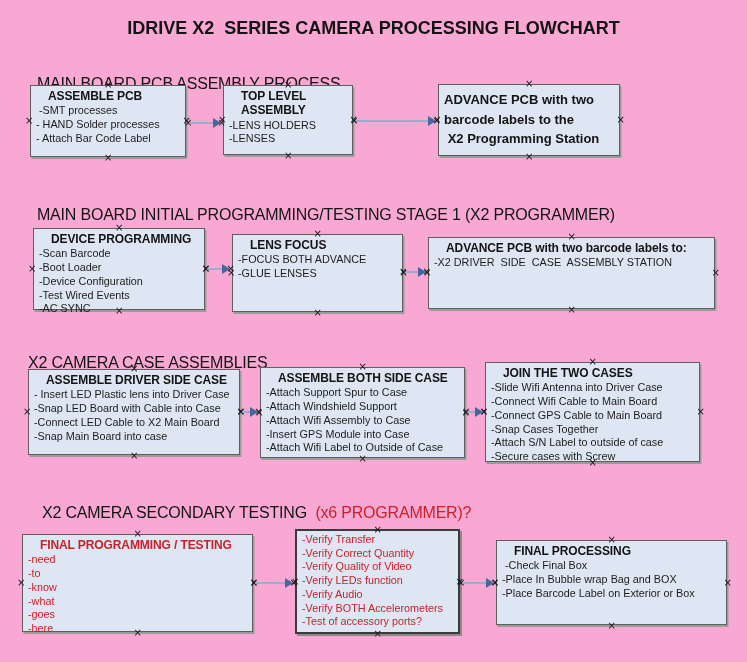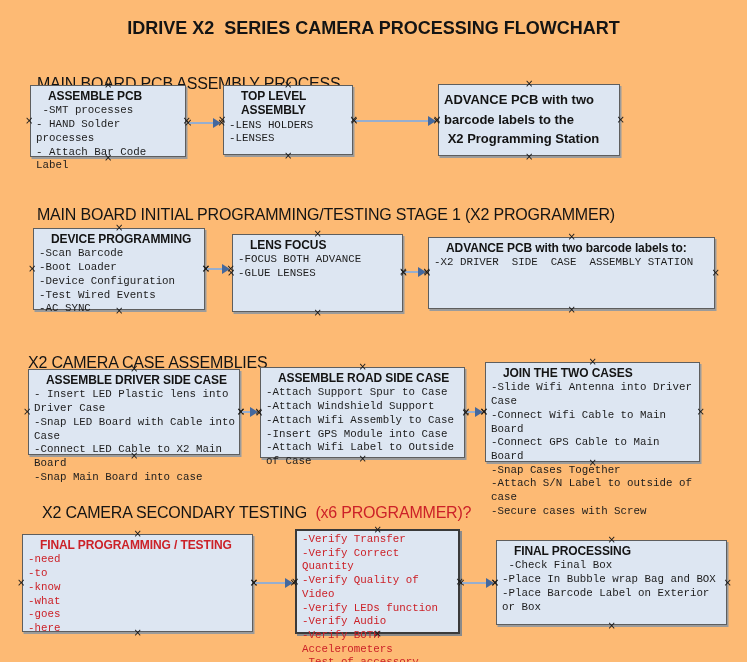--- a/index.html
+++ b/index.html
@@ -1,18 +1,18 @@
 <!DOCTYPE html>
 <html style="--box-fill: #dde6f2; --box-border: #5e5e5e; --red: #cc2128; --text: #141414; --arrow-line: #96aecf; --arrow-head: #44689d;"><head>
 <meta charset="utf-8">
 <style>
   html,body { margin:0; padding:0; background:#ffffff; }
   .canvas {
     position:relative; width:747px; height:662px; overflow:hidden;
-    font-family:"Liberation Sans", sans-serif; background:#fdba74;
+    font-family:"Liberation Sans", sans-serif; background:#f9a8d4;
   }
   .main-title {
     position:absolute; top:18px; left:0; width:747px; text-align:center;
     font-size:18px; font-weight:bold; color:#141414; white-space:pre-wrap;
   }
   .sec-head {
     position:absolute; font-size:16px; font-weight:normal; color:#141414;
     white-space:pre; letter-spacing:-0.2px;
   }
   .sec-head .red-part { color:var(--red); }
@@ -33,21 +33,21 @@
     letter-spacing:-0.1px;
   }
   .bx-body-bold {
     font-size:13px; font-weight:bold; color:#141414;
     line-height:1.5; white-space:pre-wrap; padding-top:3px;
   }
   .bx-items {
     list-style:none; margin:0; padding:0;
     font-size:10.8px; line-height:1.27; color:#1c1c1c;
   }
-  .bx-items li { white-space:pre-wrap;font-family:Liberation Mono, monospace; }
+  .bx-items li { white-space:pre-wrap; }
   .red-box .bx-title, .red-box .bx-items li { color:var(--red); }
 
   
   .arrow { position:absolute; height:12px; }
   .a-line { position:absolute; left:2px; right:7px; top:5px; height:1.8px; background:var(--arrow-line); }
   .a-head {
     position:absolute; right:2px; top:1px; width:0; height:0;
     border-left:8px solid var(--arrow-head);
     border-top:5px solid transparent; border-bottom:5px solid transparent;
   }
@@ -168,21 +168,21 @@
       <li>-Connect LED Cable to X2 Main Board</li>
       <li>-Snap Main Board into case</li>
     </ul>
   <span class="anchor anchor-top">×</span>
       <span class="anchor anchor-bottom">×</span>
       <span class="anchor anchor-left">×</span>
       <span class="anchor anchor-right">×</span>
     </div>
 
   <div class="flowbox" style="left:260px; top:367px; width:205px; height:91px;">
-    <div class="bx-title">ASSEMBLE ROAD SIDE CASE</div>
+    <div class="bx-title">ASSEMBLE BOTH SIDE CASE</div>
     <ul class="bx-items">
       <li>-Attach Support Spur to Case</li>
       <li>-Attach Windshield Support</li>
       <li>-Attach Wifi Assembly to Case</li>
       <li>-Insert GPS Module into Case</li>
       <li>-Attach Wifi Label to Outside of Case</li>
     </ul>
   <span class="anchor anchor-top">×</span>
       <span class="anchor anchor-bottom">×</span>
       <span class="anchor anchor-left">×</span>

